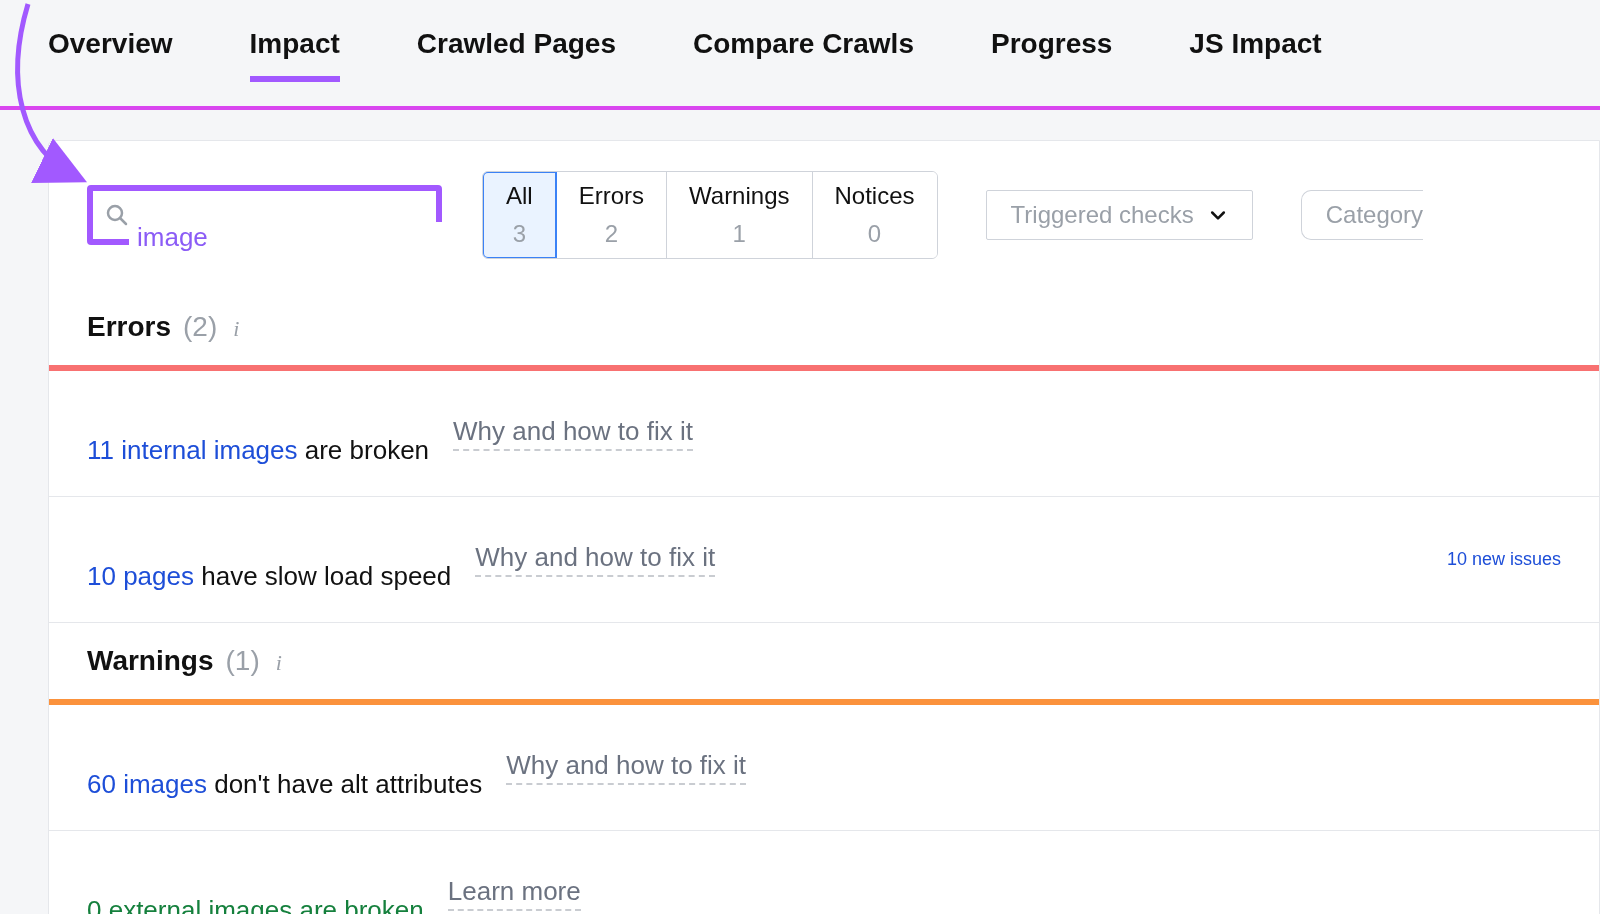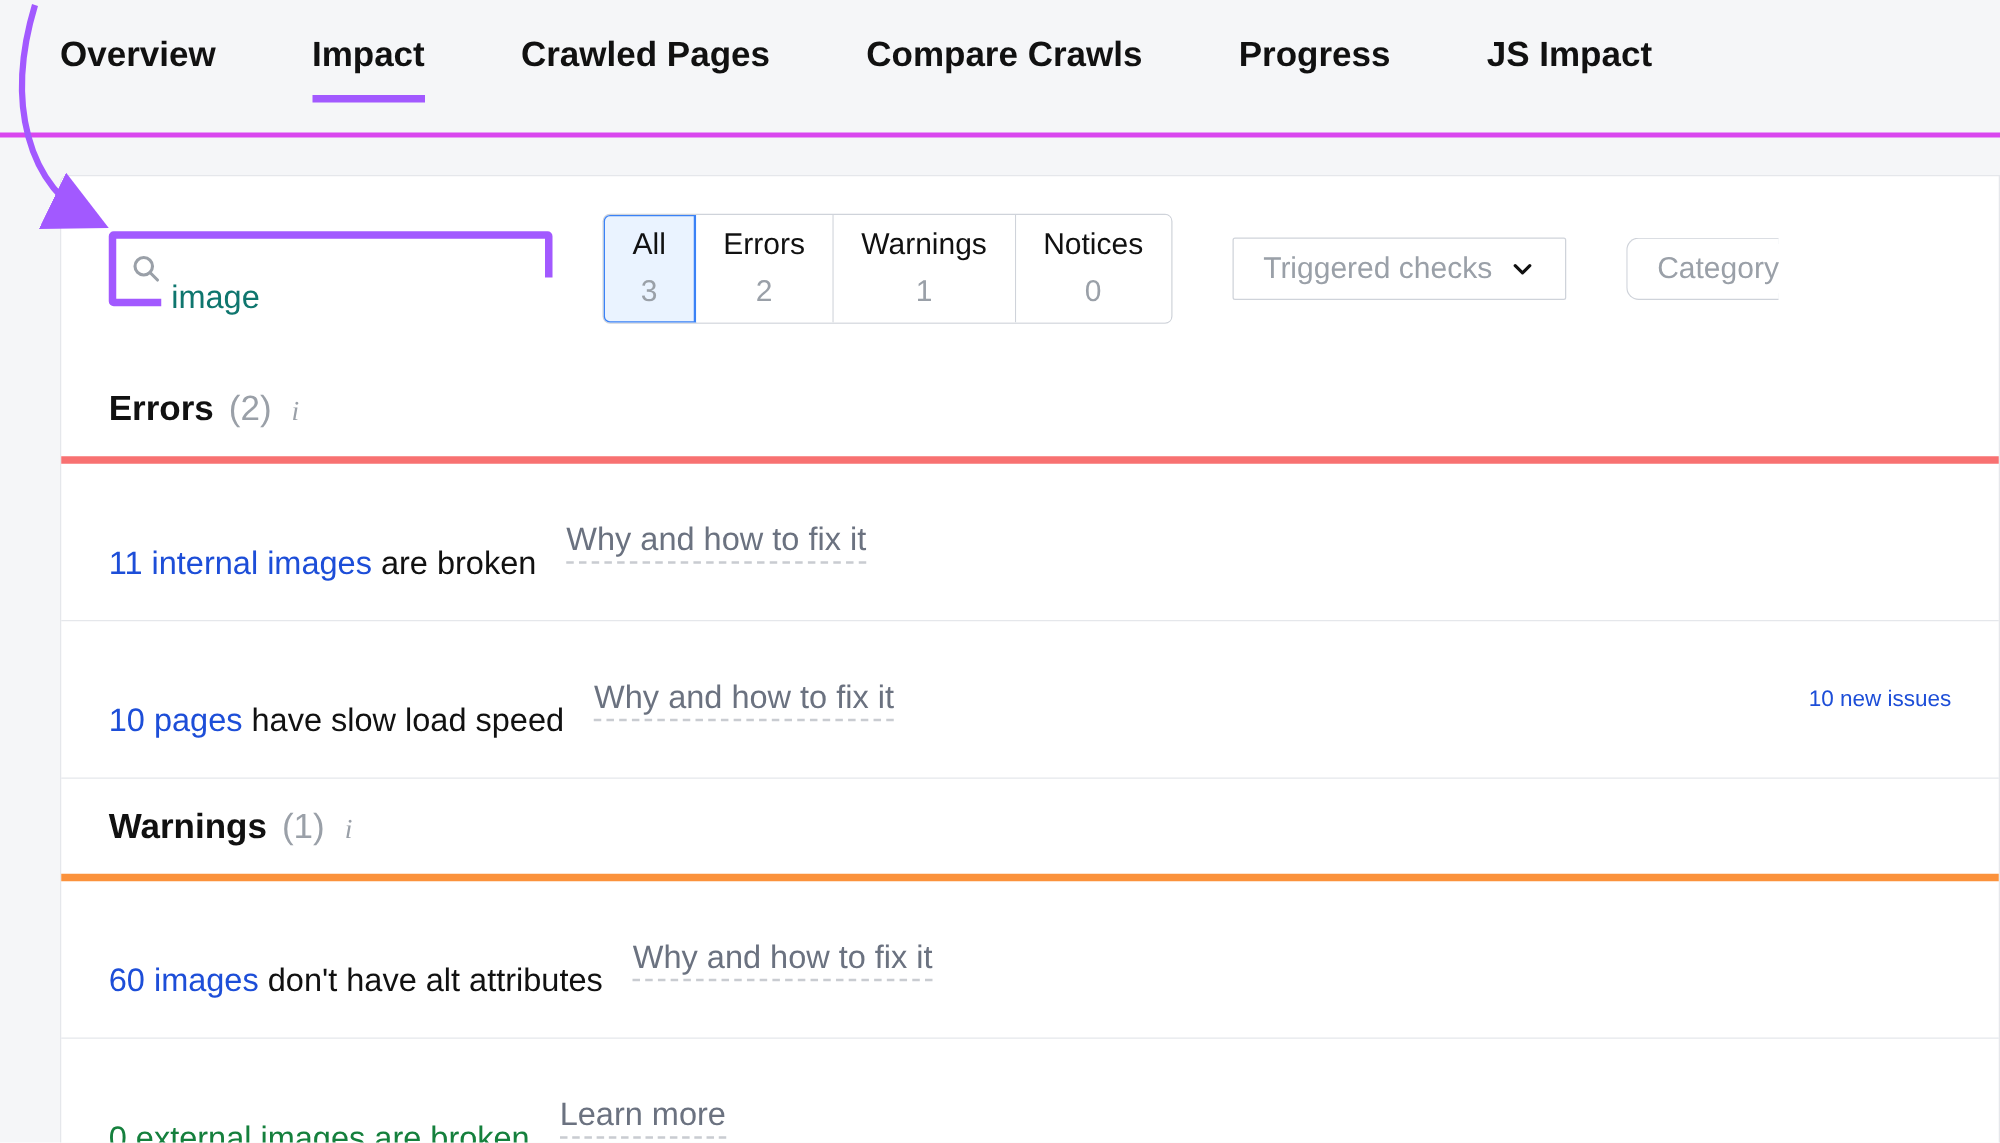--- a/index.html
+++ b/index.html
@@ -55,21 +55,21 @@
     width: 355px;
     height: 60px;
     padding: 0 12px;
     background: #fff;
   }
   .search-wrap .icon-slot { flex: 0 0 auto; }
   .search-wrap input {
     border: none;
     outline: none;
     font-size: 26px;
-    color: #0f766e;
+    color: #8b5cf6;
     flex: 1 1 auto;
     padding: 0 8px;
     margin-top: 44px;
   }
   .search-wrap .clear-btn { cursor: pointer; flex: 0 0 auto; }
   
   .seg {
     display: flex;
     border: 1px solid #cfd3da;
     border-radius: 6px;

